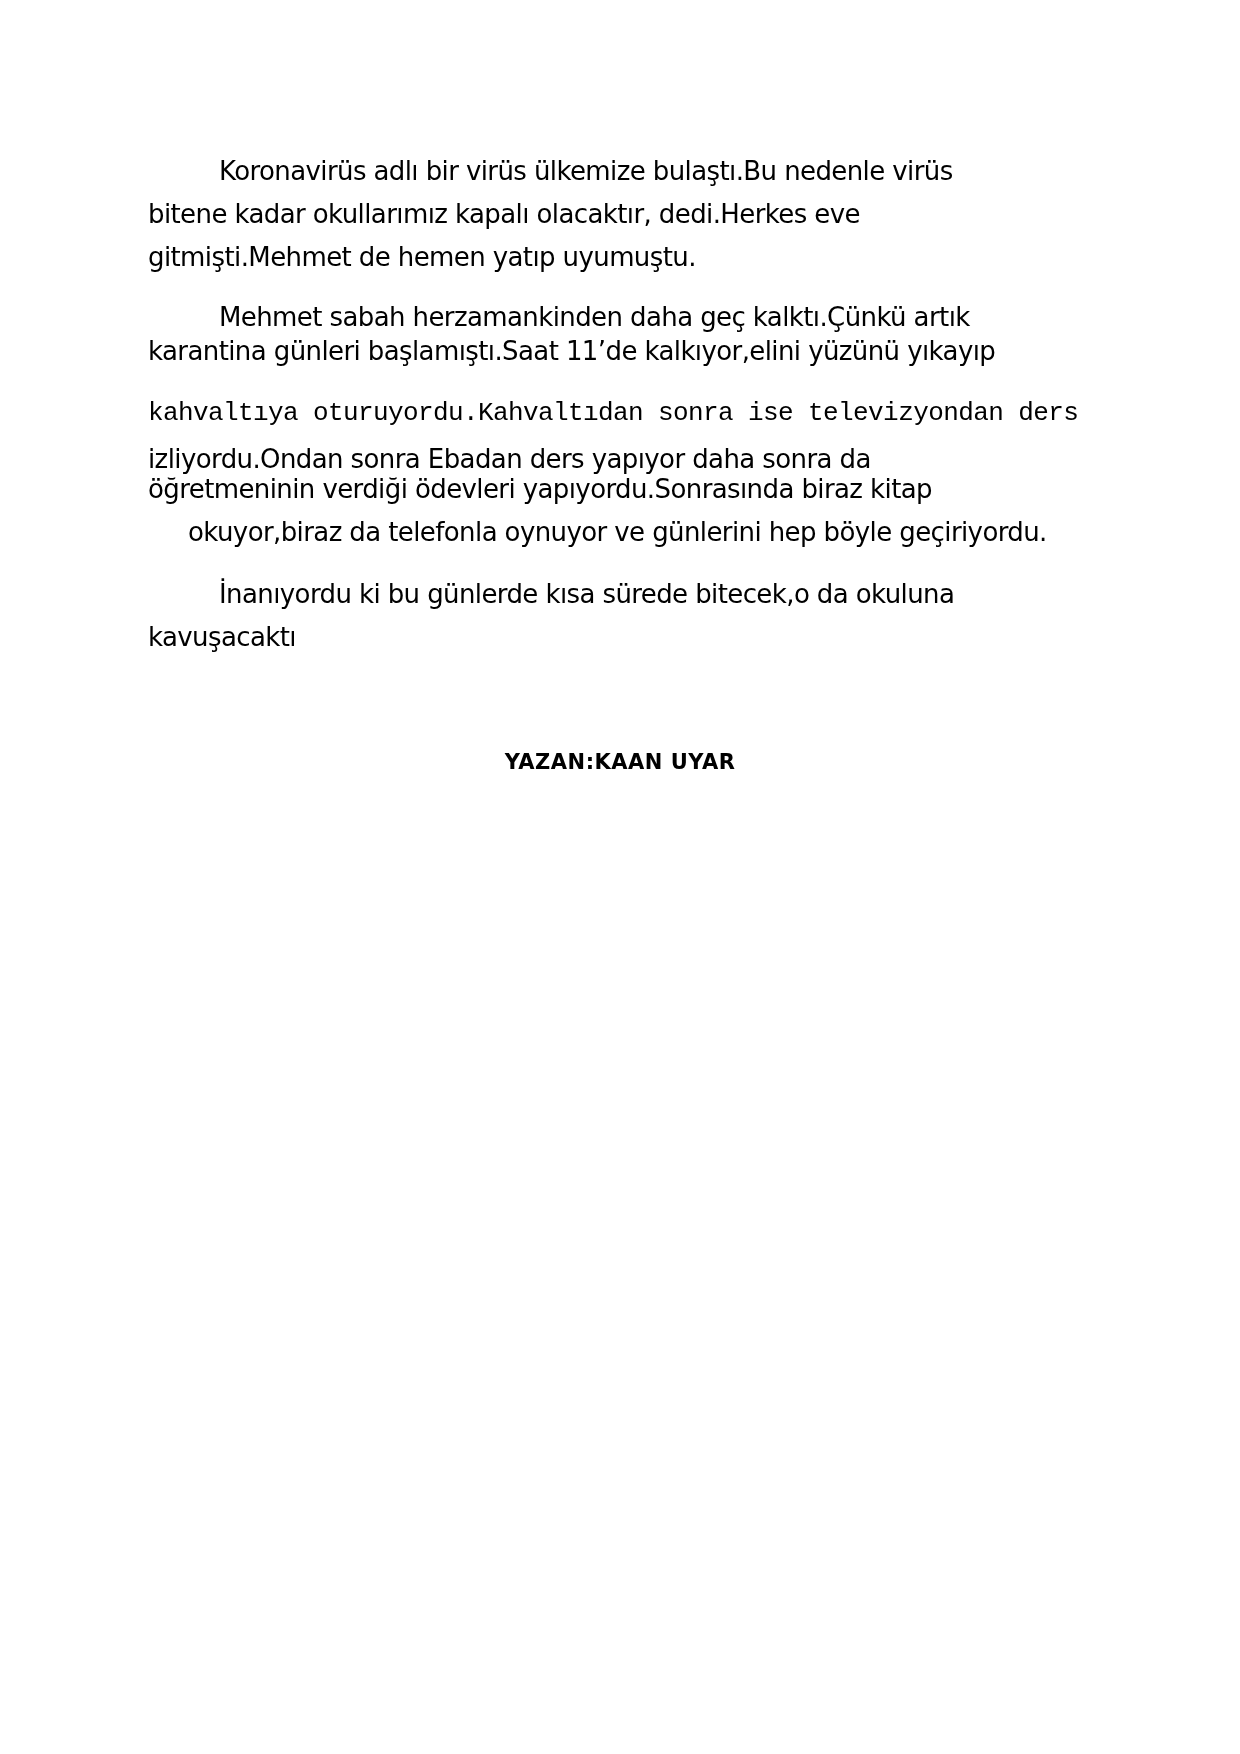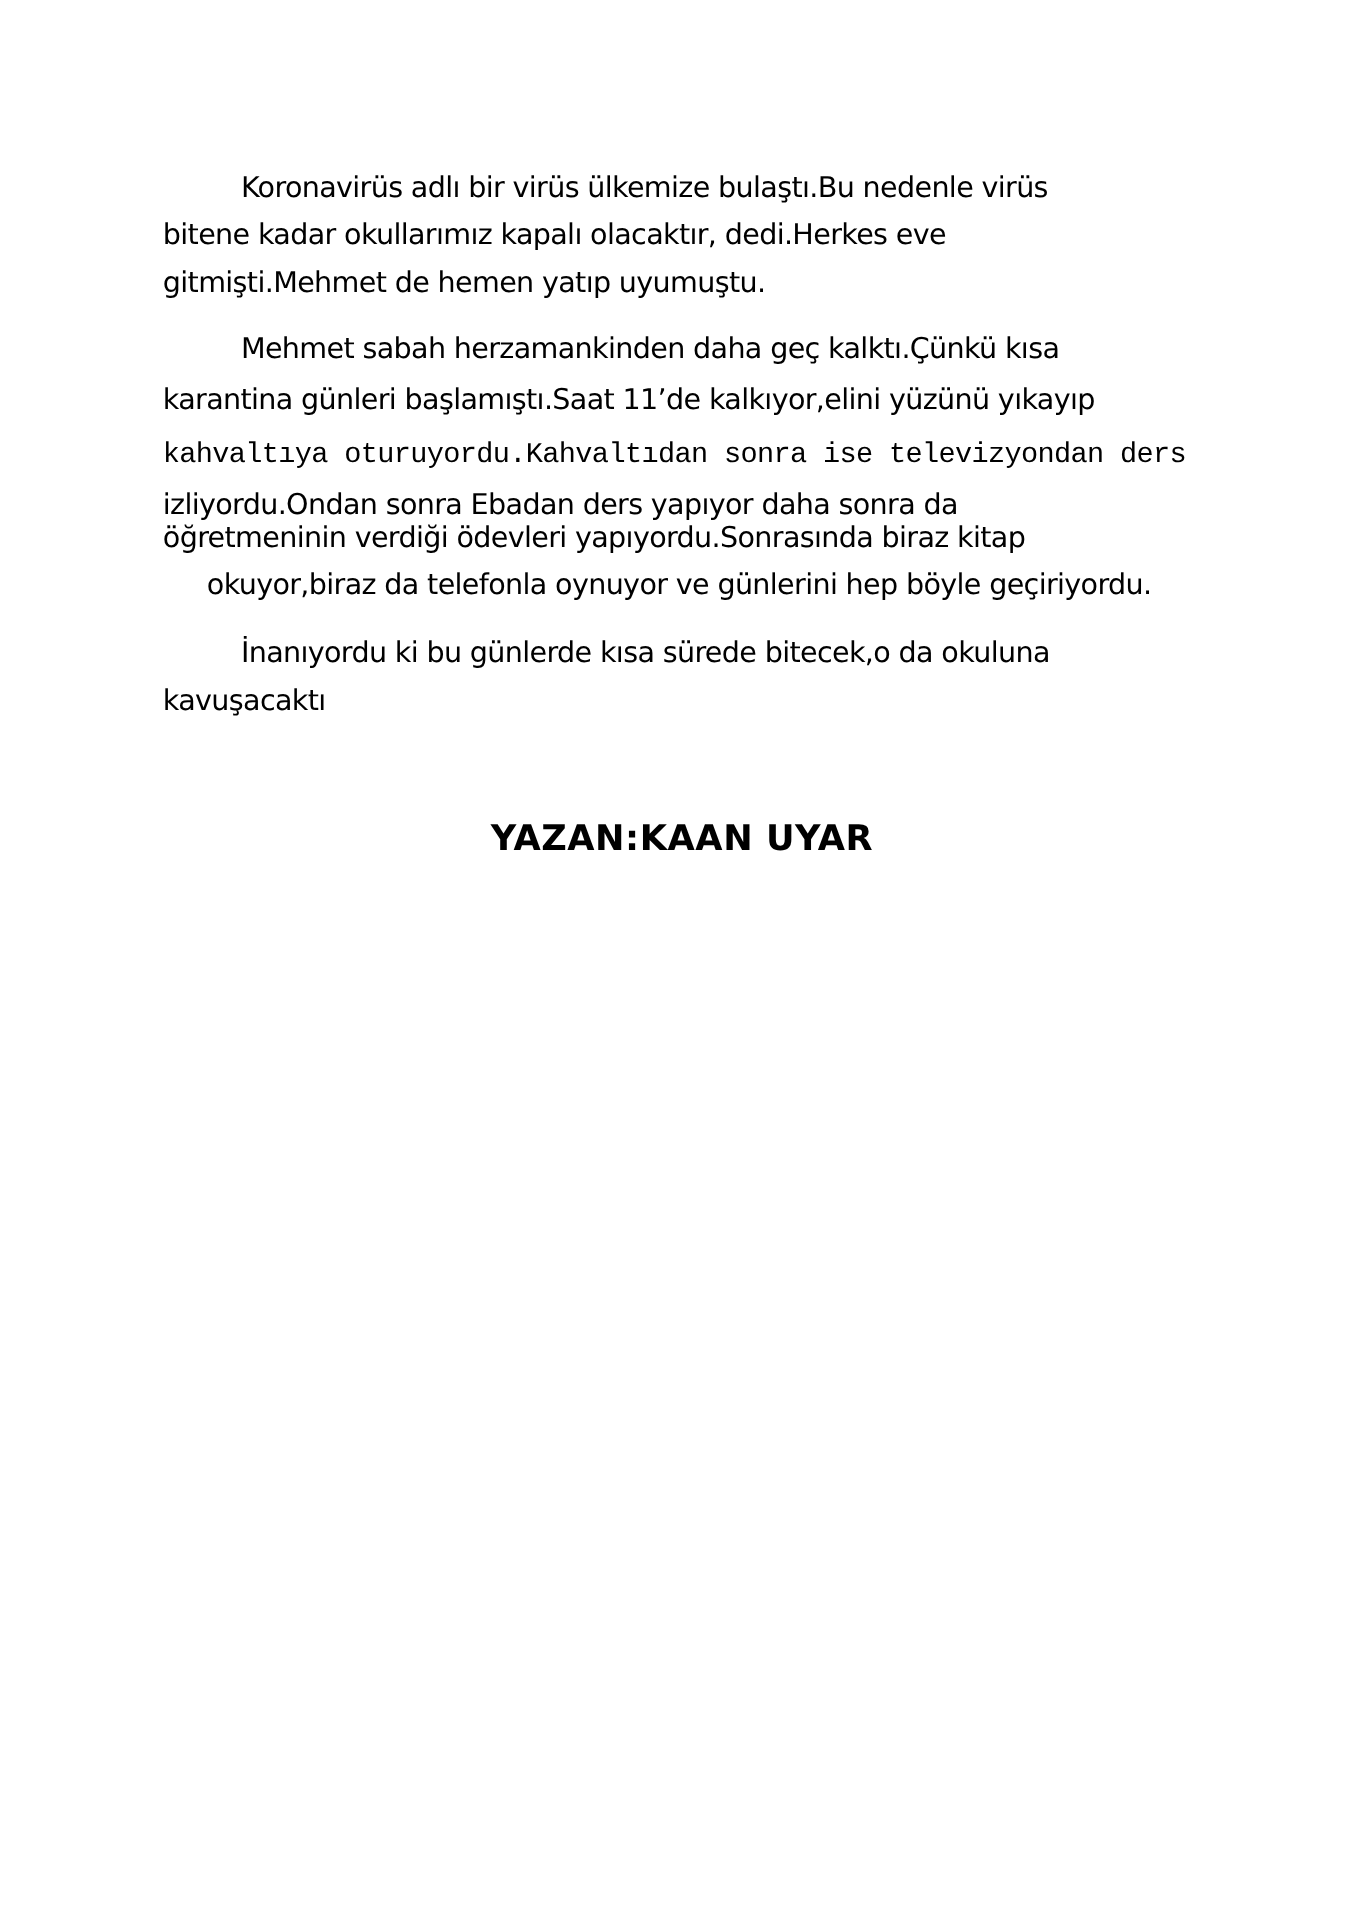--- a/index.html
+++ b/index.html
@@ -32,40 +32,40 @@
       letter-spacing: -0.6px;
       transform-origin: left top;
     }
     .indent { left: 219px; }
     .signature {
       position: absolute;
       left: 0;
       width: 1240px;
       text-align: center;
       top: 742px;
-      font-size: 32px;
+      font-size: 21px;
       font-weight: bold;
       letter-spacing: 0.5px;
       line-height: 40px;
     }
   </style>
 </head>
 <body>
 
 <div class="page">
 
   <div>
     <div class="line indent" style="top:150px;">Koronavirüs adlı bir virüs ülkemize bulaştı.Bu nedenle virüs</div>
     <div class="line" style="top:193px;">bitene kadar okullarımız kapalı olacaktır, dedi.Herkes eve</div>
     <div class="line" style="top:236px;">gitmişti.Mehmet  de hemen yatıp uyumuştu.</div>
   </div>
 
   <div>
-    <div class="line indent" style="top:296px;">Mehmet sabah herzamankinden daha geç kalktı.Çünkü kısa</div>
-    <div class="line" style="top:343px;">karantina günleri başlamıştı.Saat 11’de kalkıyor,elini yüzünü yıkayıp</div>
+    <div class="line indent" style="top:296px;">Mehmet sabah herzamankinden daha geç kalktı.Çünkü artık</div>
+    <div class="line" style="top:330px;">karantina günleri başlamıştı.Saat 11’de kalkıyor,elini yüzünü yıkayıp</div>
     <div class="line" style="top:392px;font-family:Liberation Mono, monospace;">kahvaltıya oturuyordu.Kahvaltıdan sonra ise televizyondan ders</div>
     <div class="line" style="top:438px;">izliyordu.Ondan sonra Ebadan ders yapıyor daha sonra da</div>
     <div class="line" style="top:468px;">öğretmeninin verdiği ödevleri yapıyordu.Sonrasında biraz kitap</div>
     <div class="line" style="top:511px;margin-left:40px;">okuyor,biraz da telefonla oynuyor ve günlerini hep böyle geçiriyordu.</div>
   </div>
 
   <div>
     <div class="line indent" style="top:573px;text-align:center;">İnanıyordu ki bu günlerde kısa sürede bitecek,o da okuluna</div>
     <div class="line" style="top:616px;text-align:right;">kavuşacaktı</div>
   </div>

